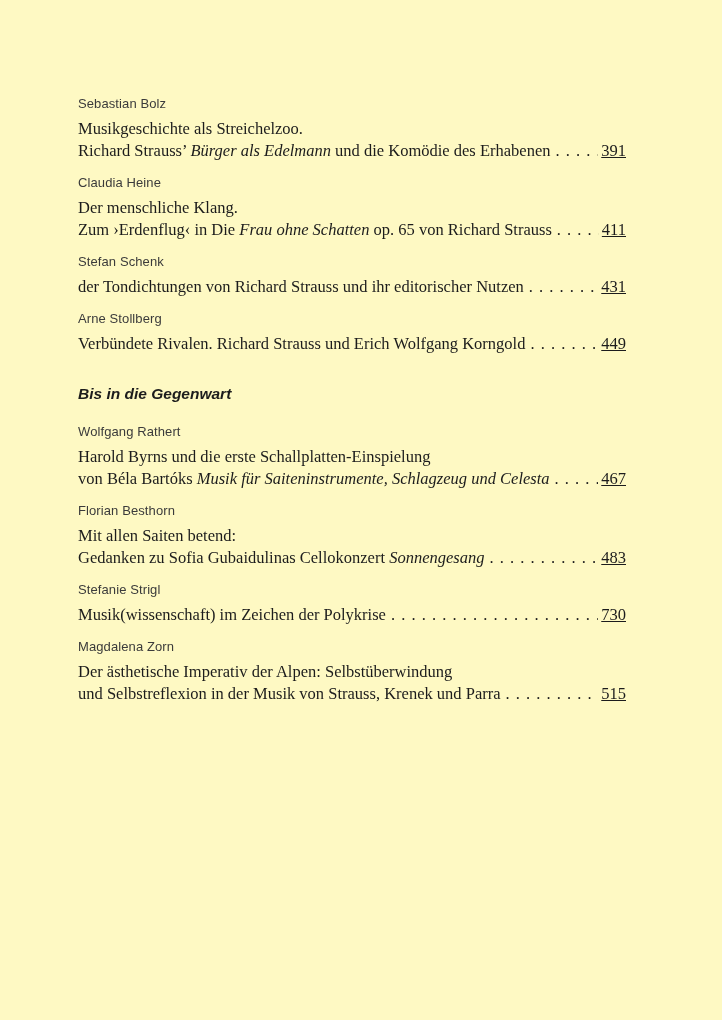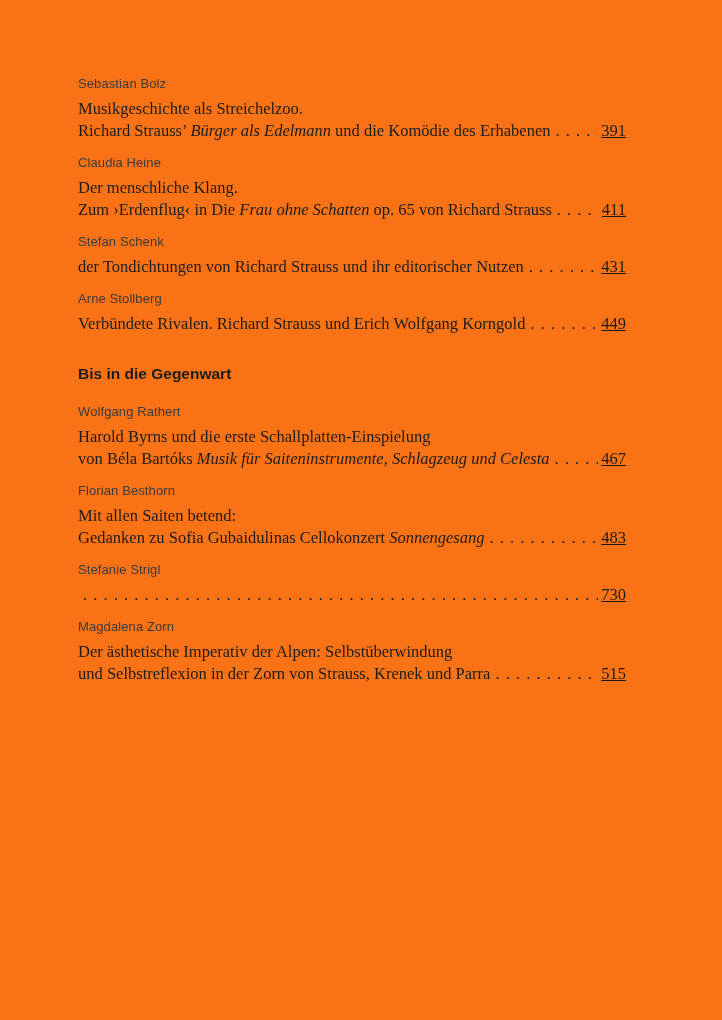--- a/index.html
+++ b/index.html
@@ -4,23 +4,23 @@
 <style>
   html, body {
     margin: 0;
     padding: 0;
     background: #ffffff;
   }
   .page {
     position: relative;
     width: 722px;
     height: 1020px;
-    background: #f97316;
+    background: #fef9c3;
     box-sizing: border-box;
-    padding: 76px 96px 0 78px;
+    padding: 96px 96px 0 78px;
     overflow: hidden;
   }
   .toc {
     width: 100%;
   }
   .entry {
     margin-bottom: 13px;
   }
   .author {
     font-family: "Liberation Sans", "DejaVu Sans", sans-serif;
@@ -63,20 +63,21 @@
     font-family: "Liberation Serif", "DejaVu Serif", serif;
     color: #1c1c1c;
     text-decoration: underline;
   }
   .section-heading {
     font-family: "Liberation Sans", "DejaVu Sans", sans-serif;
     font-size: 15.5px;
     font-weight: 700;
     color: #1c1c1c;
     margin: 30px 0 21px 0;
+    font-style: italic;
   }
 </style>
 </head>
 <body>
 
 <div class="page">
   <div class="toc">
       <div class="entry">
         <div class="author">Sebastian Bolz</div>
         <div class="title-line"><span class="line-text"><span>Musikgeschichte als Streichelzoo.</span></span></div>
@@ -126,27 +127,28 @@
         <div class="title-line"><span class="line-text"><span>Mit allen Saiten betend:</span></span></div>
         <div class="title-line has-page">
           <span class="line-text"><span>Gedanken zu Sofia Gubaidulinas Cellokonzert </span><em>Sonnengesang</em></span>
           <span class="leader">. . . . . . . . . . . . . . . . . . . . . . . . . . . . . . . . . . . . . . . . . . . . . . . . . . . . . . . . . . . . . . . . . . . . . . . . . . . .</span>
           <span class="page-num">483</span>
         </div>
       </div>
       <div class="entry">
         <div class="author">Stefanie Strigl</div>
         <div class="title-line has-page">
+          <span class="line-text"><span>Musik(wissenschaft) im Zeichen der Polykrise</span></span>
           <span class="leader">. . . . . . . . . . . . . . . . . . . . . . . . . . . . . . . . . . . . . . . . . . . . . . . . . . . . . . . . . . . . . . . . . . . . . . . . . . . .</span>
           <span class="page-num">730</span>
         </div>
       </div>
       <div class="entry">
         <div class="author">Magdalena Zorn</div>
         <div class="title-line"><span class="line-text"><span>Der ästhetische Imperativ der Alpen: Selbstüberwindung</span></span></div>
         <div class="title-line has-page">
-          <span class="line-text"><span>und Selbstreflexion in der Zorn von Strauss, Krenek und Parra</span></span>
+          <span class="line-text"><span>und Selbstreflexion in der Musik von Strauss, Krenek und Parra</span></span>
           <span class="leader">. . . . . . . . . . . . . . . . . . . . . . . . . . . . . . . . . . . . . . . . . . . . . . . . . . . . . . . . . . . . . . . . . . . . . . . . . . . .</span>
           <span class="page-num">515</span>
         </div>
       </div>
     </div>
 </div>
 
 </body></html>

